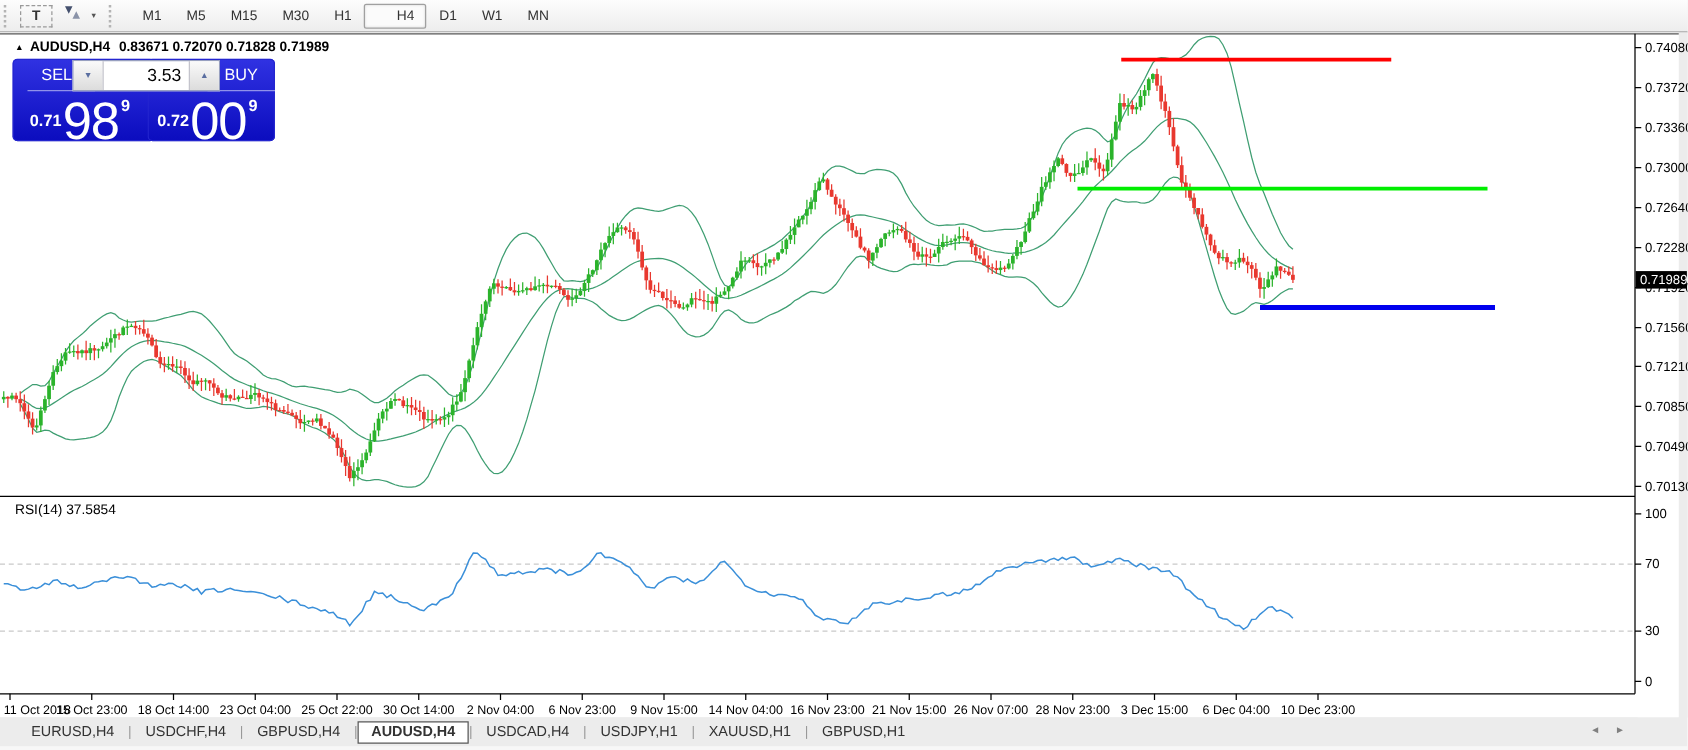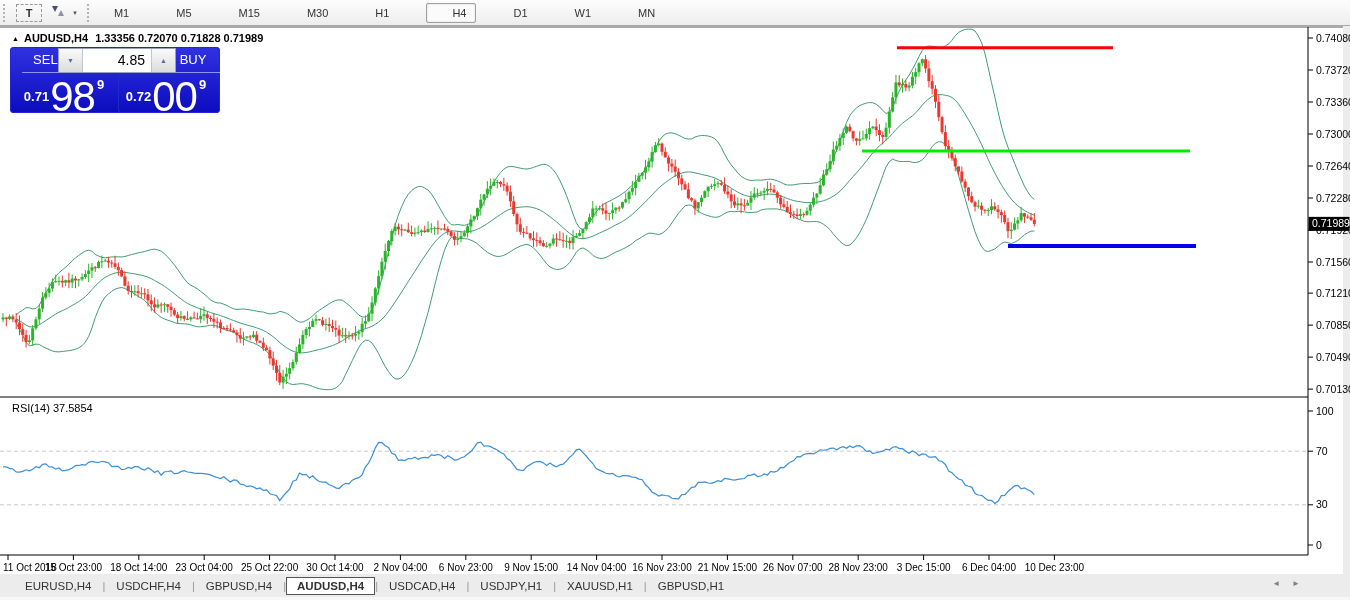--- a/index.html
+++ b/index.html
@@ -4,21 +4,21 @@
 <style>
   html,body{margin:0;padding:0;}
   body{width:1350px;height:600px;background:#ececec;font-family:"Liberation Sans",sans-serif;overflow:hidden;position:relative;}
   
   #toolbar{position:absolute;top:0;left:0;width:1350px;height:26px;background:linear-gradient(#fdfdfd,#ededed);border-bottom:1px solid #a8a8a8;display:flex;align-items:center;box-sizing:border-box;}
   .grip{width:4px;height:18px;border-left:2px dotted #b4b4b4;margin:0 5px 0 3px;}
   .toolbtn{height:20px;display:flex;align-items:center;justify-content:center;margin:0 2px;padding:0 4px;color:#222;}
   #text-tool{width:16px;height:16px;border:1px dashed #9a9a9a;font-size:11px;font-weight:700;color:#333;justify-content:center;}
   #arrows-tool{gap:3px;}
   .caret{font-size:6px;color:#555;margin-left:3px;}
-  #tf-buttons{display:flex;align-items:center;margin-left:6px;gap:27px;}
+  #tf-buttons{display:flex;align-items:center;margin-left:6px;}
   .tfbtn{font-size:11px;color:#333;padding:3px 9px;border:1px solid transparent;border-radius:2px;}
   .tfbtn.active{background:#fbfbfb;border:1px solid #a0a0a0;box-shadow:inset 0 0 2px #cfcfcf;padding-left:25px;}
   
   #chart-area{position:absolute;top:26px;left:0;width:1350px;height:548px;background:#ececec;}
   #chart-svg{position:absolute;top:0;left:0;}
   #chart-header{position:absolute;left:12px;top:6px;font-size:11px;font-weight:700;color:#000;}
   #chart-header .arr{font-size:7px;position:relative;top:-1px;margin-right:5px;}
   #chart-header .ohlc{margin-left:7px;}
   
   #trade-panel{position:absolute;left:10px;top:21px;width:218px;height:68px;}
@@ -799,42 +799,42 @@
         <line x1="858.2" y1="529" x2="858.2" y2="534" stroke="#000" stroke-width="1"></line>
         <text x="858.2" y="545" font-size="10" font-family="Liberation Sans, sans-serif" fill="#000" text-anchor="middle">28 Nov 23:00</text>
         <line x1="923.6000000000001" y1="529" x2="923.6000000000001" y2="534" stroke="#000" stroke-width="1"></line>
         <text x="923.6000000000001" y="545" font-size="10" font-family="Liberation Sans, sans-serif" fill="#000" text-anchor="middle">3 Dec 15:00</text>
         <line x1="989.0000000000001" y1="529" x2="989.0000000000001" y2="534" stroke="#000" stroke-width="1"></line>
         <text x="989.0000000000001" y="545" font-size="10" font-family="Liberation Sans, sans-serif" fill="#000" text-anchor="middle">6 Dec 04:00</text>
         <line x1="1054.4" y1="529" x2="1054.4" y2="534" stroke="#000" stroke-width="1"></line>
         <text x="1054.4" y="545" font-size="10" font-family="Liberation Sans, sans-serif" fill="#000" text-anchor="middle">10 Dec 23:00</text>
       </svg>
     <div id="chart-header">
-      <span class="arr">▲</span><span>AUDUSD,H4</span><span class="ohlc">1.33356 0.72070 0.71828 0.71989</span>
+      <span class="arr">▲</span><span>AUDUSD,H4</span><span class="ohlc">0.83671 0.72070 0.71828 0.71989</span>
     </div>
     <div id="trade-panel">
       <div class="blue-panel sell">
         <div class="bb-label">SELL</div>
         <div class="big-price">
           <span class="pp">0.71</span>
             <span class="pb">98</span>
             <span class="ps">9</span>
         </div>
       </div>
       <div class="blue-panel buy">
         <div class="bb-label">BUY</div>
         <div class="big-price">
           <span class="pp">0.72</span>
             <span class="pb">00</span>
             <span class="ps">9</span>
         </div>
       </div>
       <div id="vol-spinner">
         <div class="spin-btn down">▼</div>
-        <div class="vol-value">4.85</div>
+        <div class="vol-value">3.53</div>
         <div class="spin-btn up">▲</div>
       </div>
     </div>
     <div id="rsi-label">RSI(14) 37.5854</div>
   </div>
 
   <div id="tab-bar">
     <div id="tabs" style="display:flex;align-items:center;">
         <div class="tab">EURUSD,H4</div>
         <span class="tabsep">|</span>

